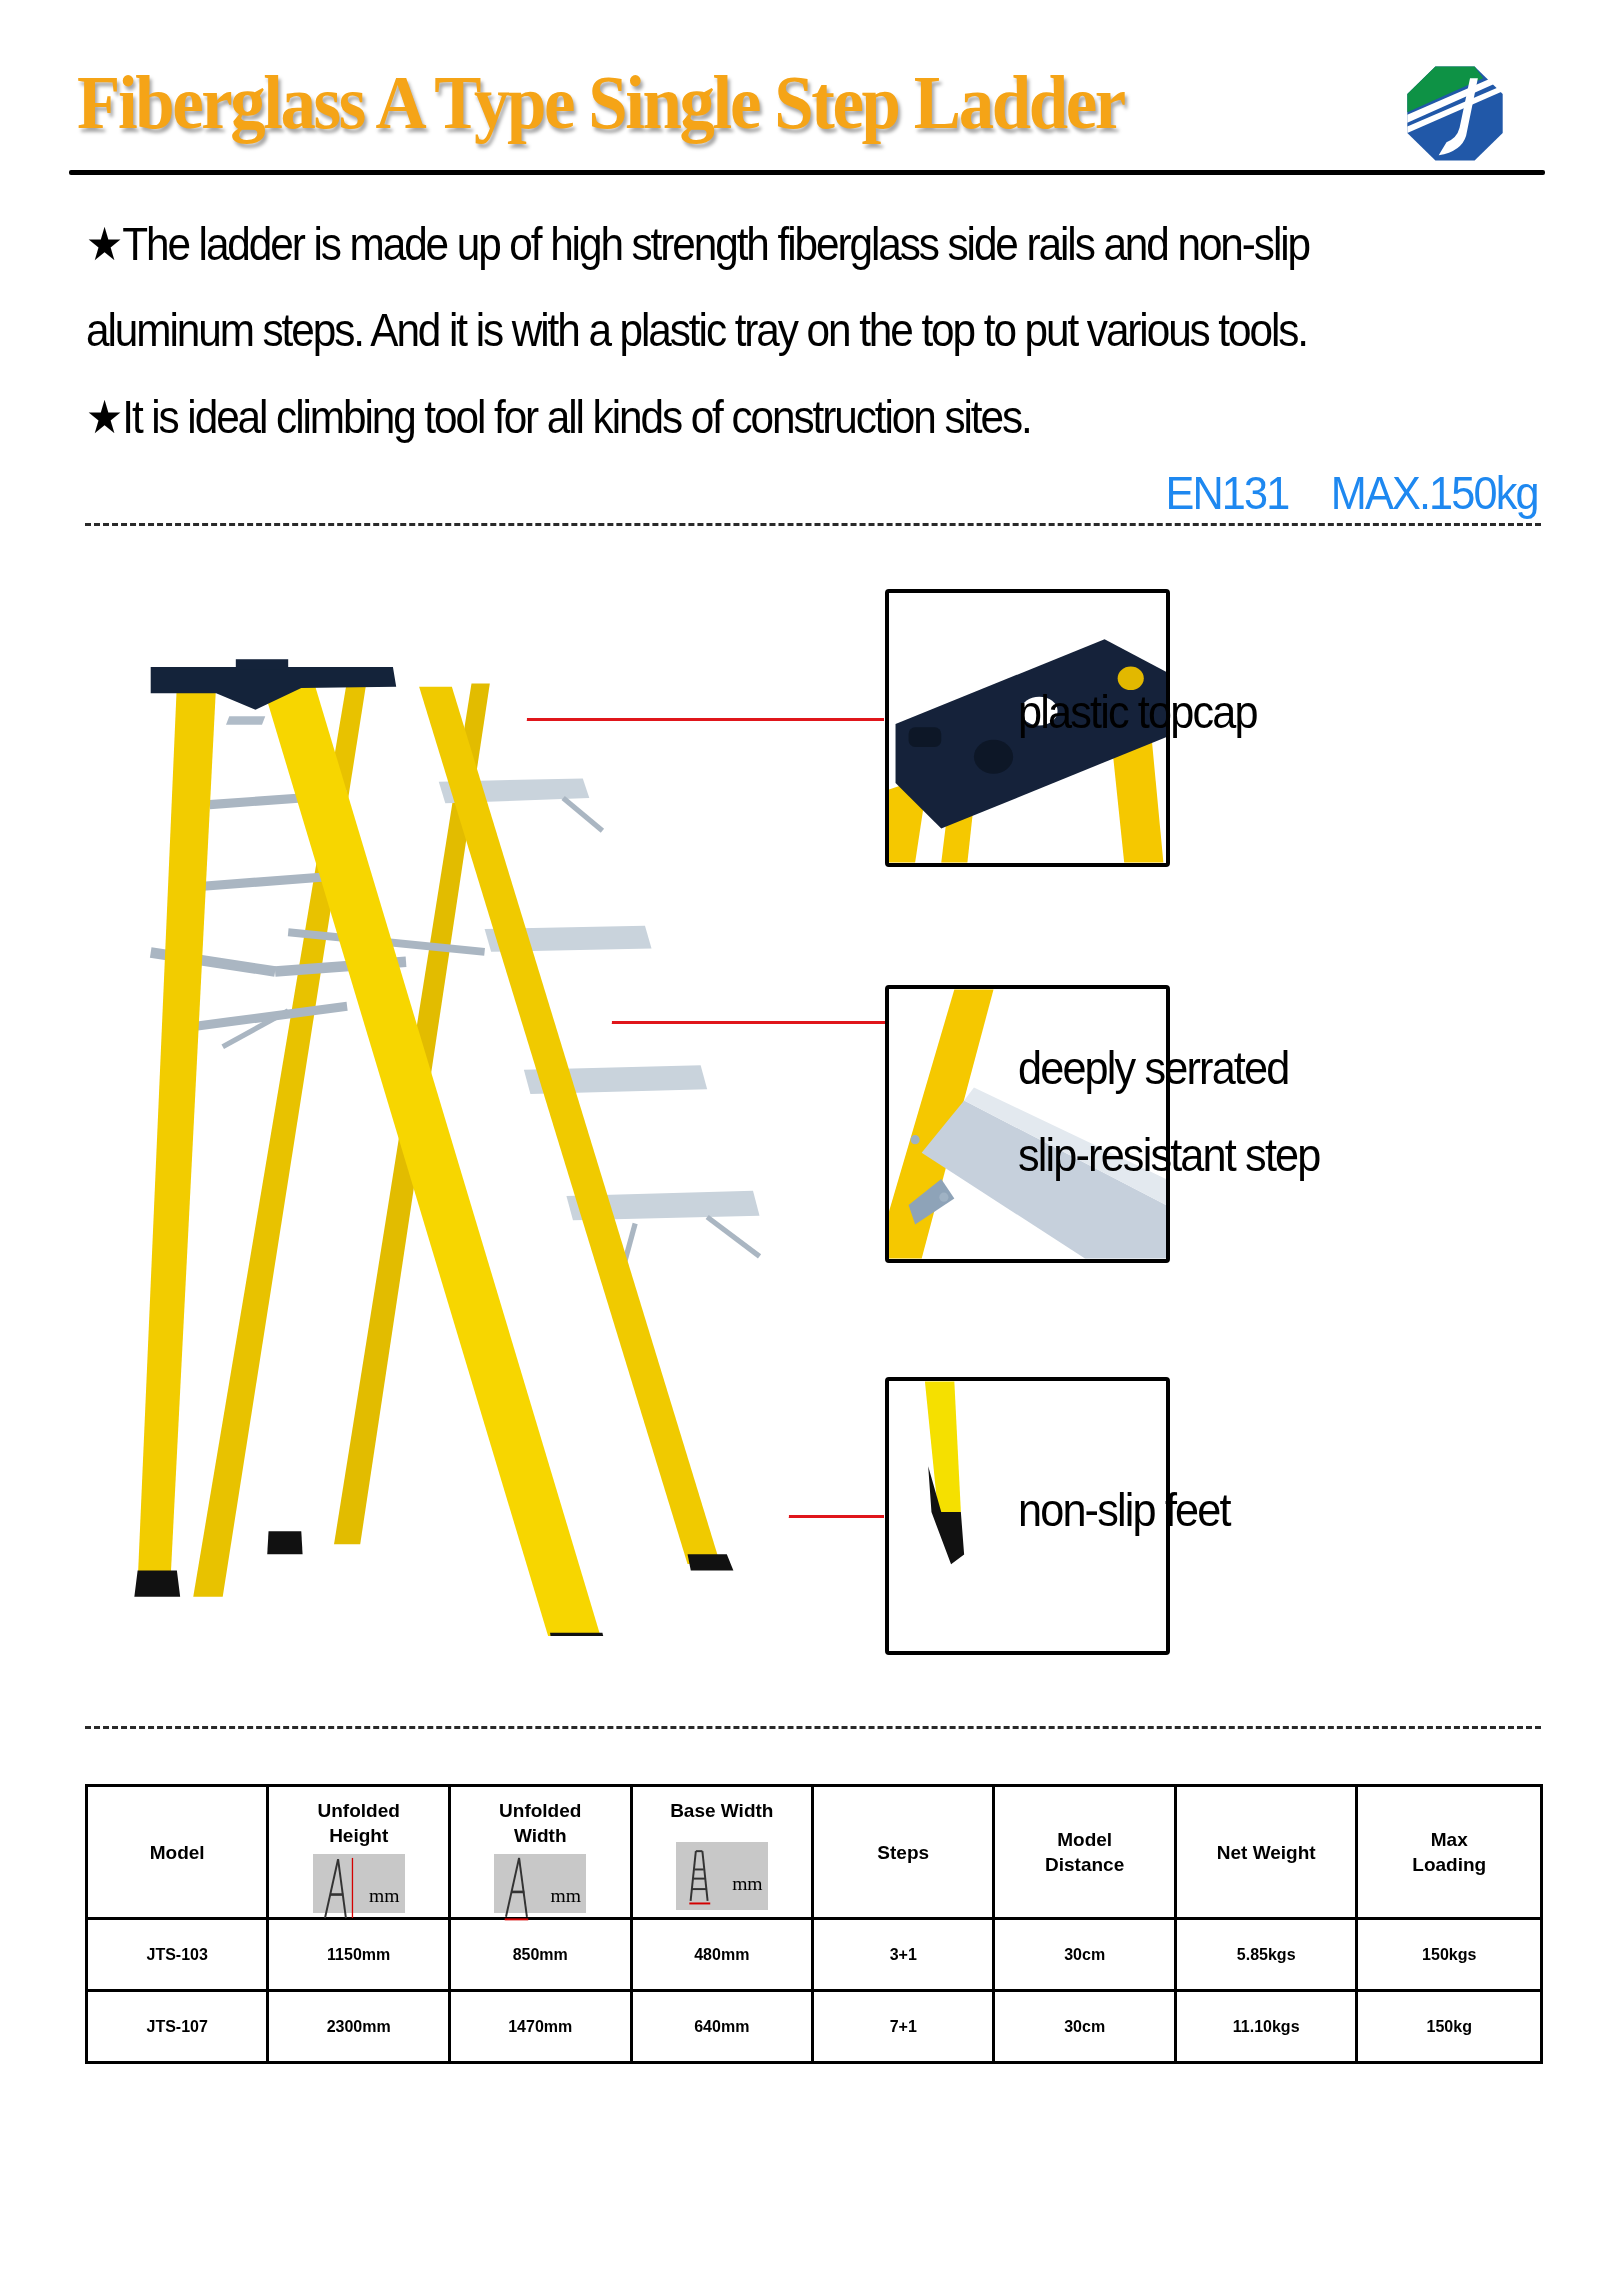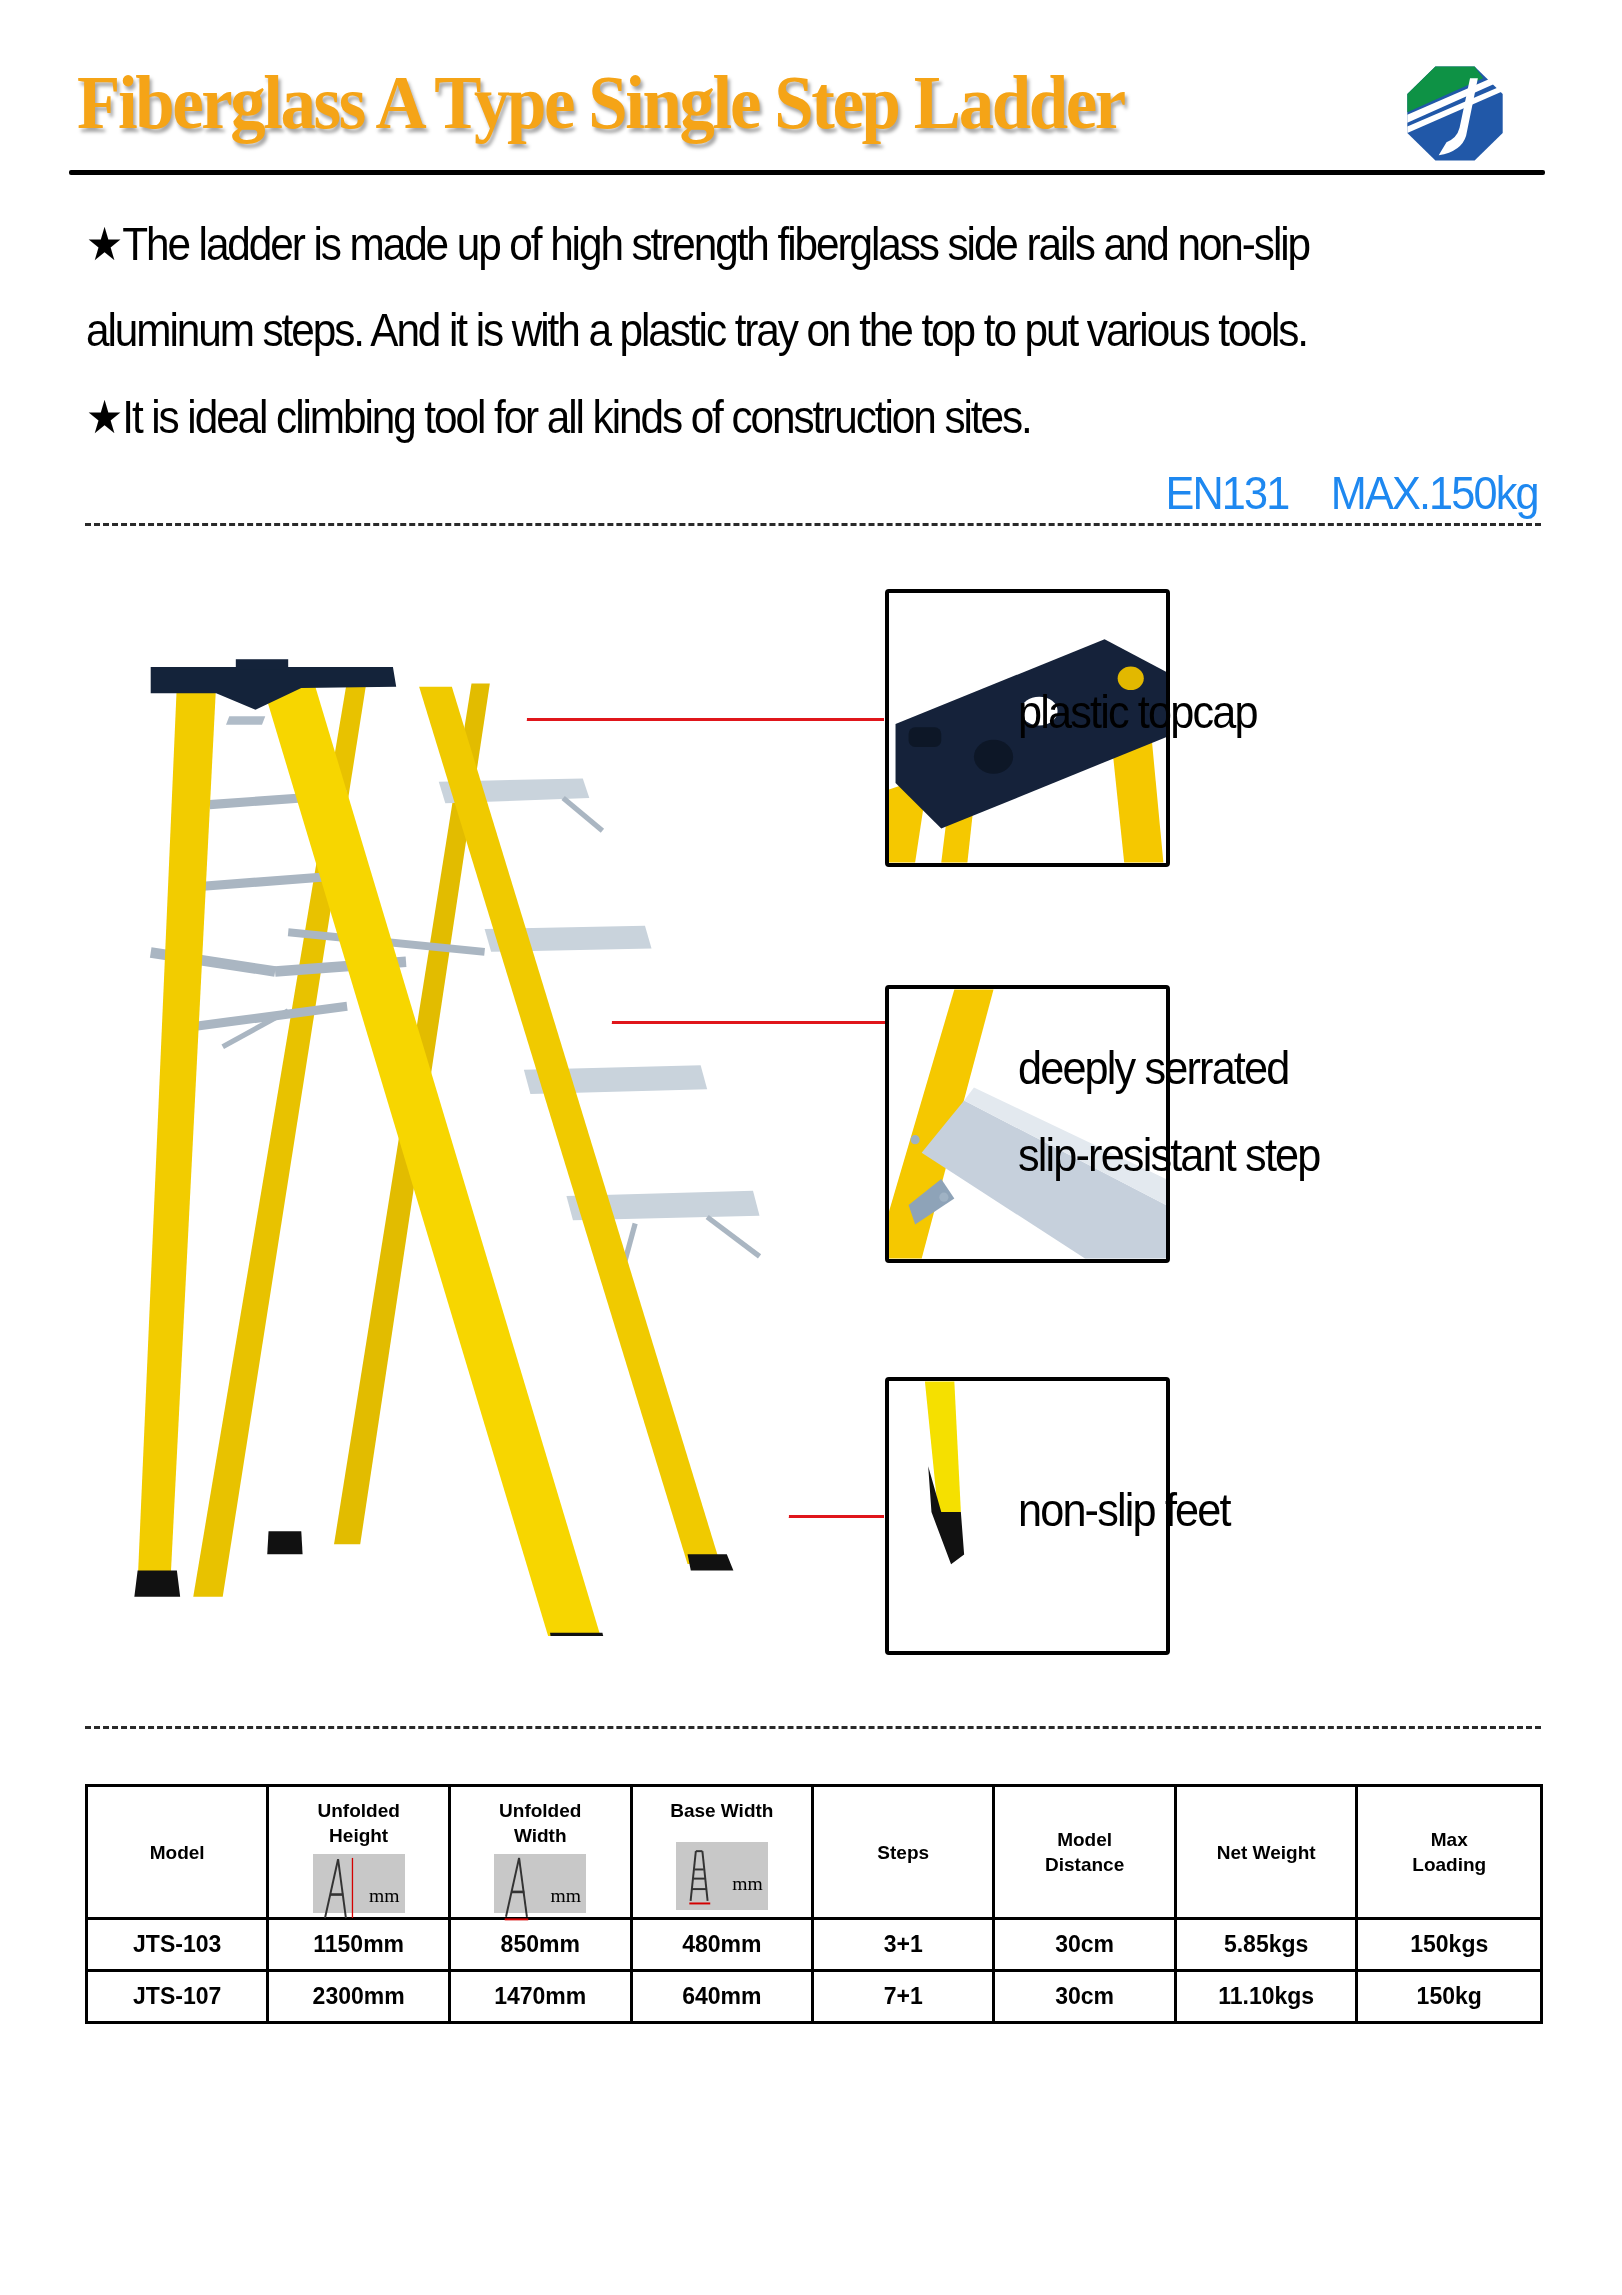--- a/index.html
+++ b/index.html
@@ -29,21 +29,21 @@
 
   .callout-box { position: absolute; left: 885px; width: 277px; height: 270px; border: 4.6px solid #000;
                  border-radius: 3.9px; overflow: hidden; background: #fff; }
   .callout-label { position: absolute; left: 1018px; font-size: 47px; letter-spacing: -2px; white-space: nowrap;
                    transform: scaleX(0.92); transform-origin: left top; }
 
   table.spec { position: absolute; left: 85px; top: 1784px; width: 1458px; border-collapse: collapse;
                font-family: "Liberation Sans", sans-serif; }
   table.spec th, table.spec td { border: 3.3px solid #000; text-align: center; font-weight: bold; }
   table.spec th { height: 130px; font-size: 19px; line-height: 25px; vertical-align: middle; padding: 0; }
-  table.spec td { height: 37px; font-size: 23px; padding: 6px; }
+  table.spec td { height: 37px; font-size: 16px; padding: 16px; }
   .th-inner { display: flex; flex-direction: column; align-items: center; justify-content: flex-start; height: 122px; padding-top: 6.5px; box-sizing: border-box; }
   .th-inner.center { justify-content: center; padding-top: 0; }
   .dim-icon { width: 92px; height: 68px; background: #c8c8c8; margin-top: 6.5px; position: relative; }
   .dim-icon .mm { position: absolute; right: 5.2px; top: 29px; font-family: "Liberation Serif", serif; font-weight: normal; font-size: 19.6px; }
 </style>
 </head>
 <body>
 
 <div class="title">Fiberglass A Type Single Step Ladder</div>
 

